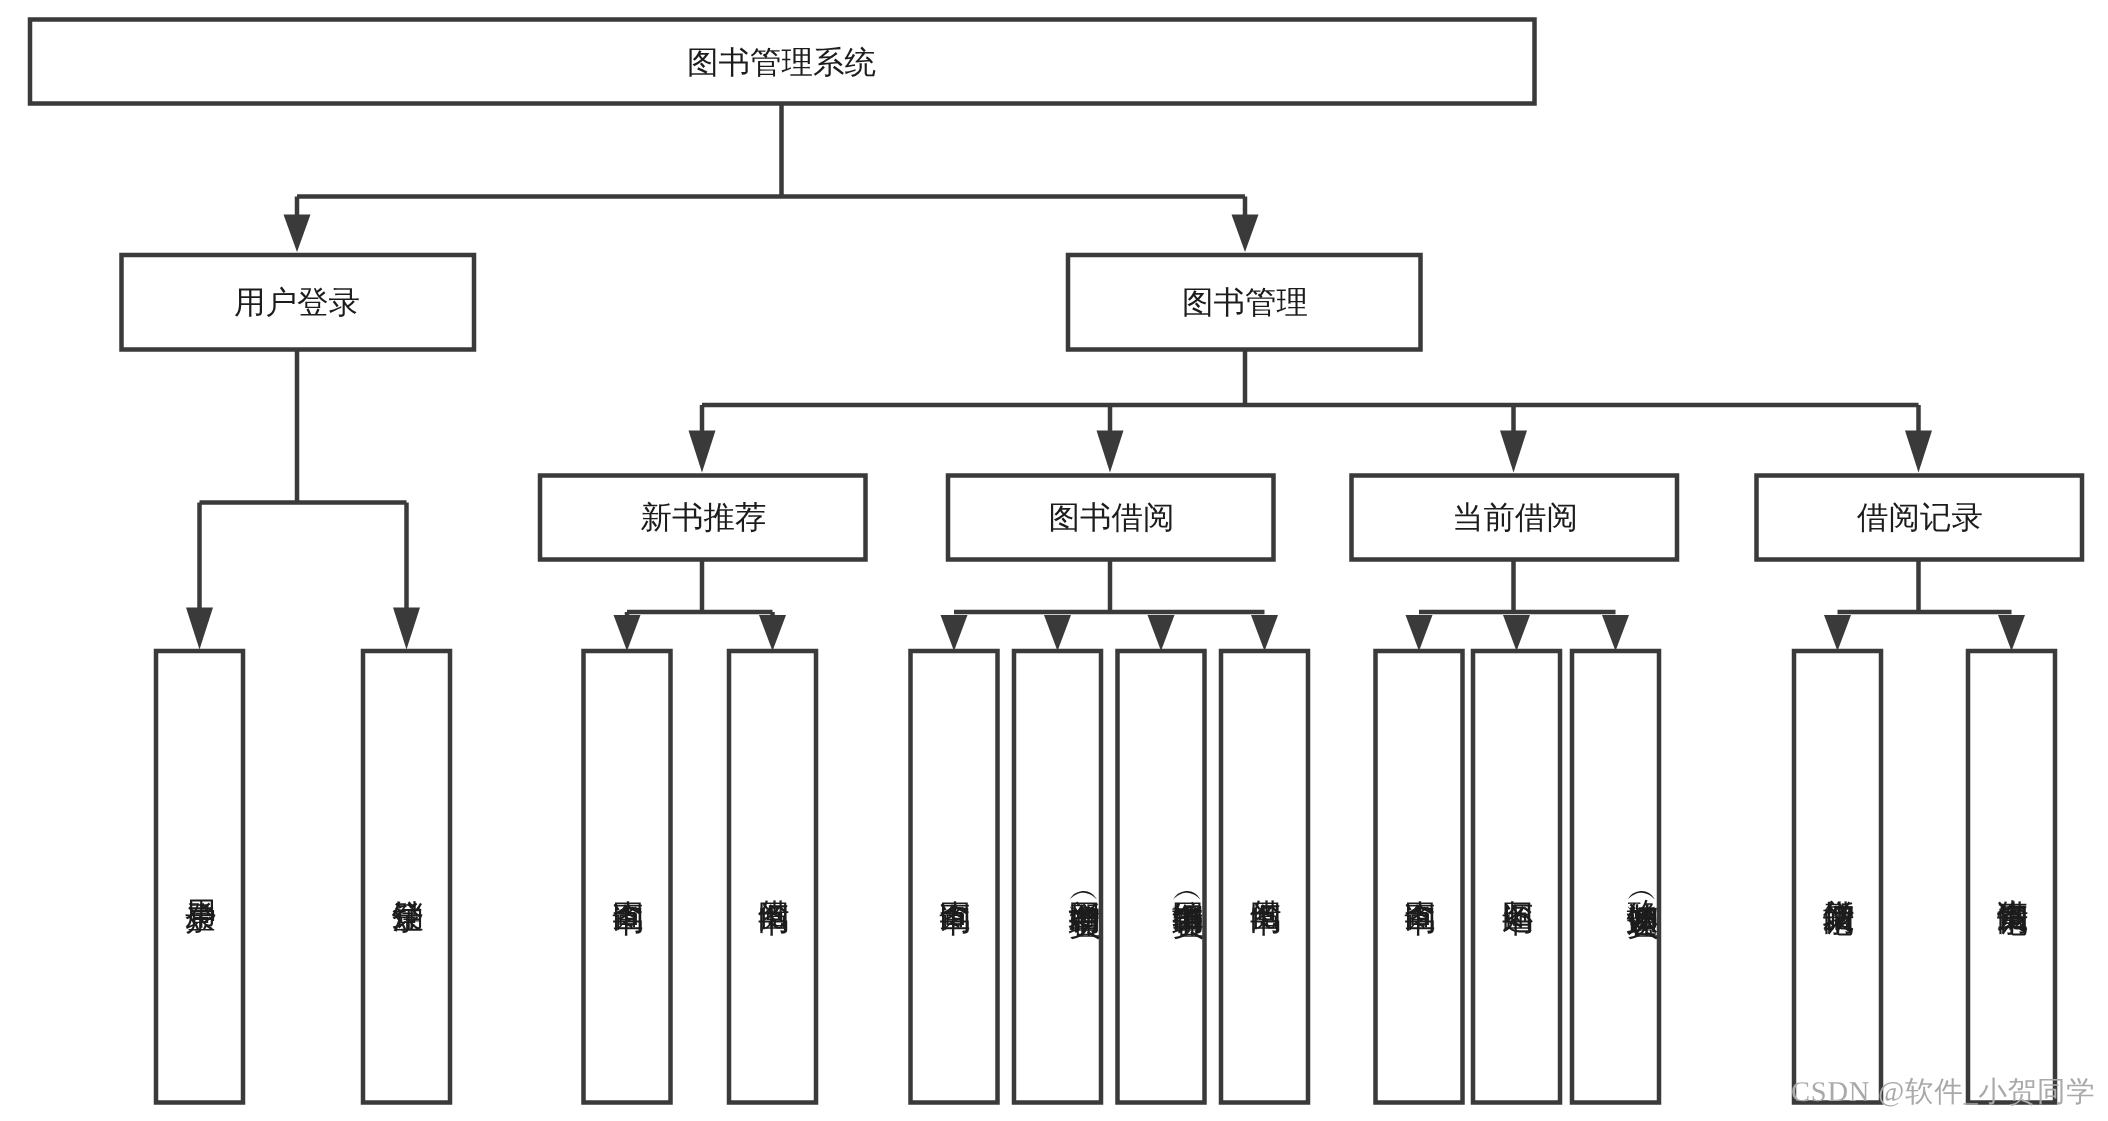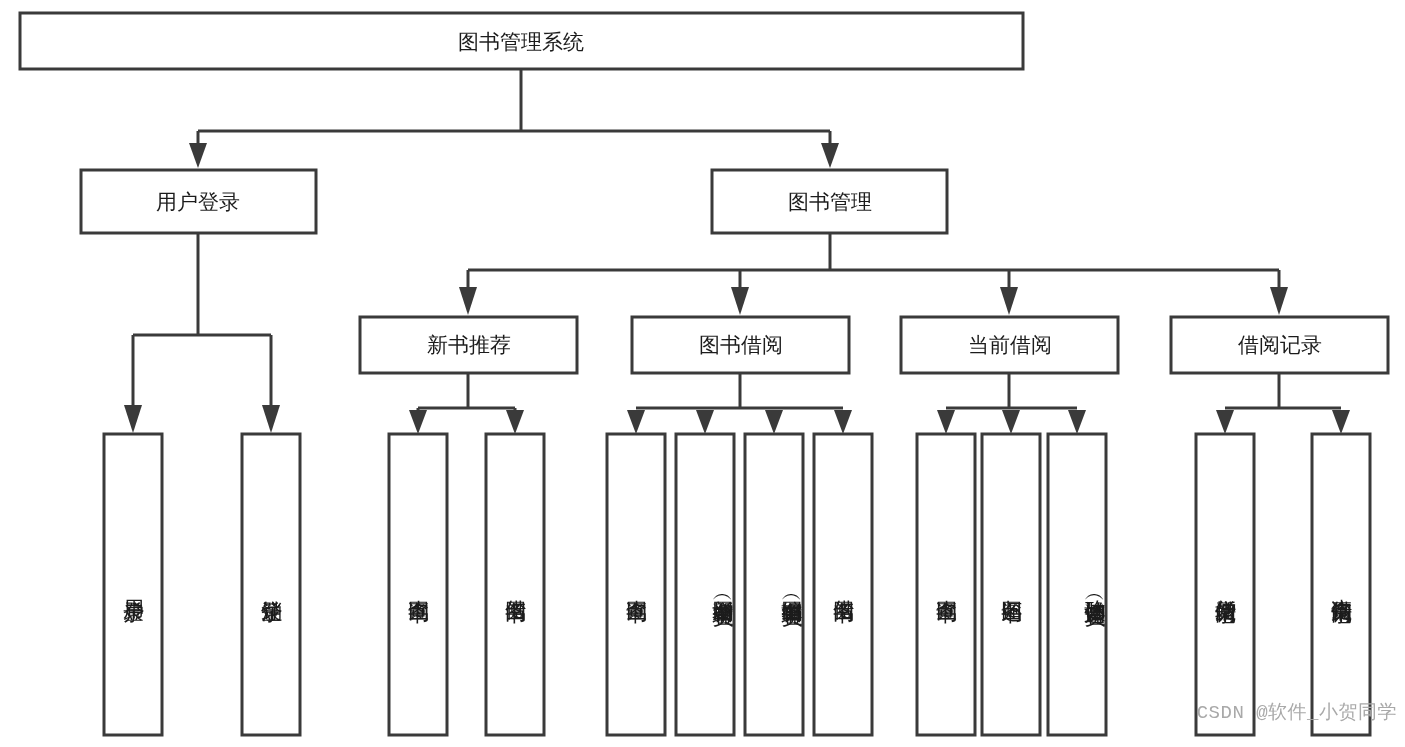--- a/index.html
+++ b/index.html
@@ -59,22 +59,22 @@
     font-size: 21px;
     line-height: 1.12;
     color: #1c1c1c;
     letter-spacing: 1px;
     white-space: nowrap;
     pointer-events: none;
   }
   .watermark {
     position: absolute;
     right: 8px;
-    bottom: 22px;
-    font-family: Liberation Mono, monospace;
+    bottom: 6px;
+    font-family: Liberation Serif, serif;
     font-size: 19px;
     color: #a9a9a9;
     letter-spacing: 0.5px;
     white-space: nowrap;
   }
 </style>
 </head>
 <body>
 
 <div id="diagram-root">

